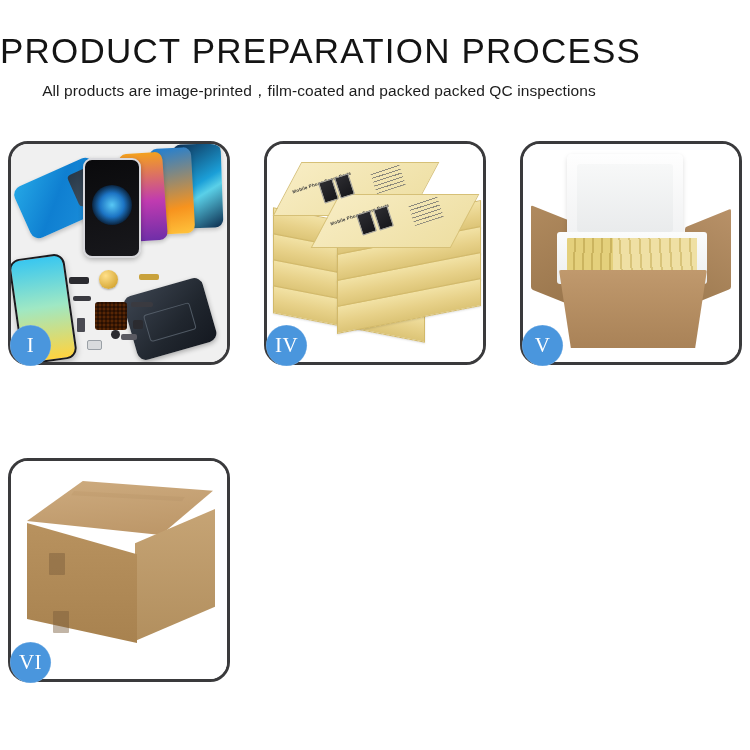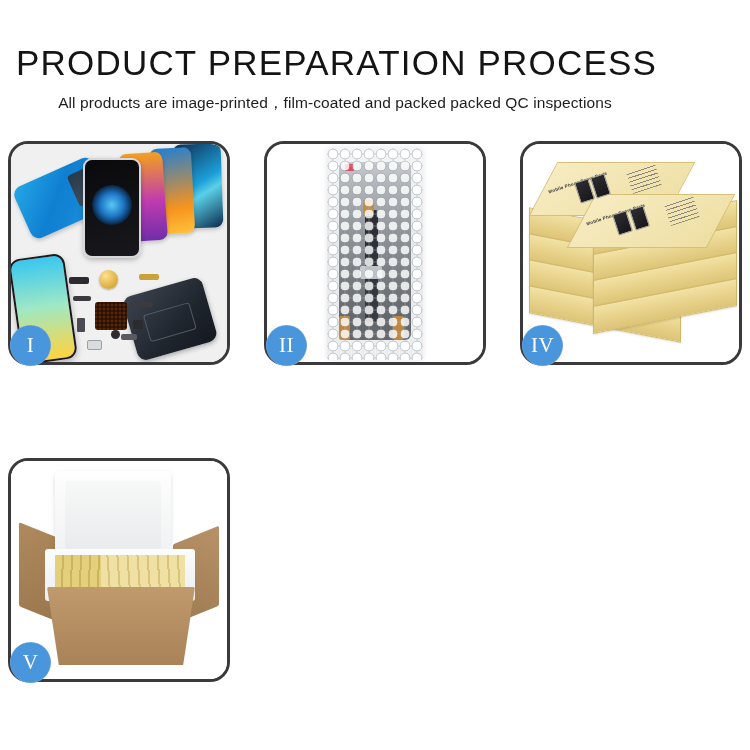--- a/index.html
+++ b/index.html
@@ -4,21 +4,21 @@
 <style>
   html,body{margin:0;padding:0;}
   body{
     width:750px;height:750px;overflow:hidden;background:#ffffff;
     font-family:"Liberation Sans","DejaVu Sans",sans-serif;
     -webkit-font-smoothing:antialiased;
   }
   .page{position:relative;width:750px;height:750px;background:#fff;}
 
   
-  .header{position:absolute;left:0;top:12px;width:638px;text-align:center;padding-left:16px;}
+  .header{position:absolute;left:0;top:0;width:638px;text-align:center;}
   .title{
     margin:0;padding-top:33px;
     font-size:35px;letter-spacing:1.2px;font-weight:400;
     color:#141414;line-height:1.05;white-space:nowrap;
     font-family:"Liberation Sans","DejaVu Sans",sans-serif;
   }
   .subtitle{
     margin:0;padding-top:11px;
     font-size:15.5px;color:#1d1d1d;font-weight:400;letter-spacing:.1px;
     white-space:nowrap;
@@ -332,35 +332,20 @@
         <div class="chip" style="left:100px;top:186px;width:9px;height:9px;border-radius:50%;"></div>
         <div class="chip" style="left:76px;top:196px;width:13px;height:8px;background:#d9dbdd;border:1px solid #9aa0a6;"></div>
         <div class="flex-strip" style="left:62px;top:152px;width:18px;height:5px;"></div>
         <div class="flex-strip" style="left:120px;top:158px;width:22px;height:5px;"></div>
         <div class="flex-strip gold" style="left:128px;top:130px;width:20px;height:6px;"></div>
         <div class="flex-strip" style="left:110px;top:190px;width:16px;height:6px;background:#5a5a62;"></div>
       </div>
       <div class="badge">I</div>
     </div>
 
-    <div class="panel">
-      <div class="panel-inner p2">
-        <div class="bubblebag">
-          <div class="lcd-in-bag"></div>
-          <div class="red-tab"></div>
-          <div class="lcd-flex"></div>
-          <div class="lcd-conn"></div>
-          <div class="gold-tab" style="left:12px;top:168px;"></div>
-          <div class="gold-tab" style="left:66px;top:168px;"></div>
-          <div class="gold-tab" style="left:36px;top:52px;height:16px;"></div>
-          <div class="bubble-overlay"></div>
-        </div>
-      </div>
-      <div class="badge">II</div>
-    </div>
 
 
     <div class="panel">
       <div class="panel-inner p4">
         <div class="stack">
 
           <div class="ybox" style="left:0px;top:62px;width:150px;height:26px;transform:skewY(11deg);"></div>
           <div class="ybox" style="left:0px;top:88px;width:150px;height:26px;transform:skewY(11deg);"></div>
           <div class="ybox" style="left:0px;top:114px;width:150px;height:26px;transform:skewY(11deg);"></div>
           <div class="ybox" style="left:0px;top:140px;width:150px;height:26px;transform:skewY(11deg);"></div>
@@ -390,15 +375,26 @@
         <div class="v-flap-r"></div>
         <div class="v-foamlid"></div>
         <div class="v-foambox"></div>
         <div class="v-contents"></div>
         <div class="v-contents2"></div>
         <div class="v-carton"></div>
       </div>
       <div class="badge">V</div>
     </div>
 
+    <div class="panel">
+      <div class="panel-inner p6">
+        <div class="c-top"></div>
+        <div class="c-side"></div>
+        <div class="c-front"></div>
+        <div class="c-seam"></div>
+        <div class="c-tape" style="left:38px;top:92px;width:16px;height:22px;"></div>
+        <div class="c-tape" style="left:42px;top:150px;width:16px;height:22px;"></div>
+      </div>
+      <div class="badge">VI</div>
+    </div>
 
   </div>
 </div>
 
 </body></html>

